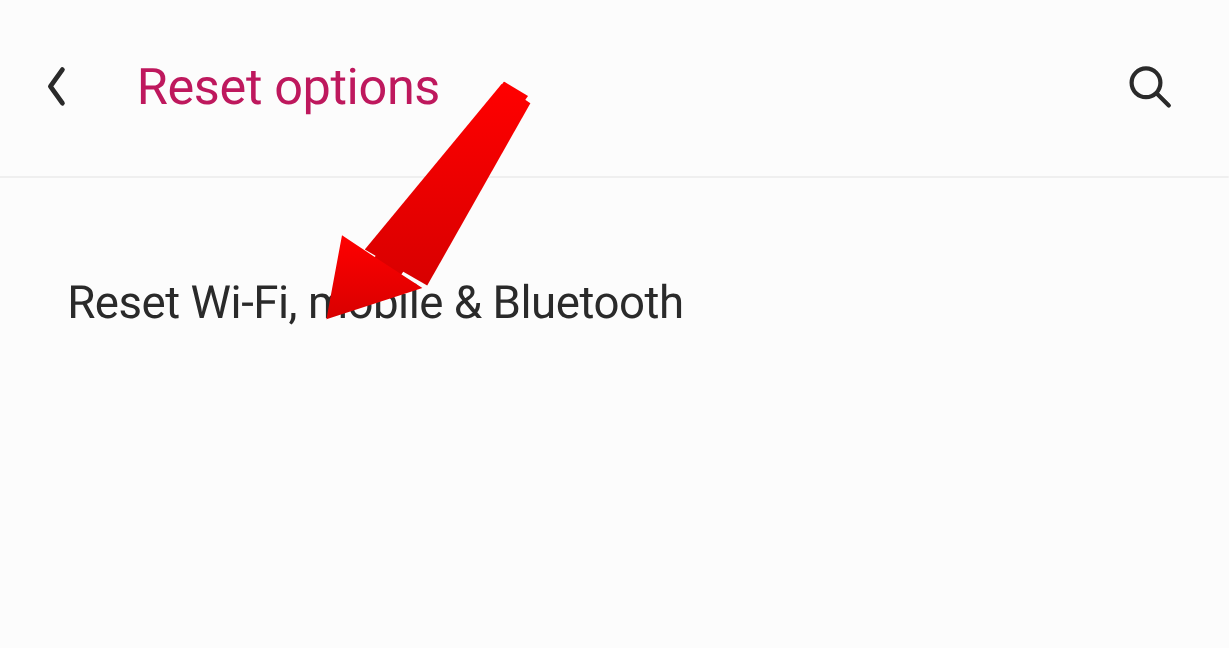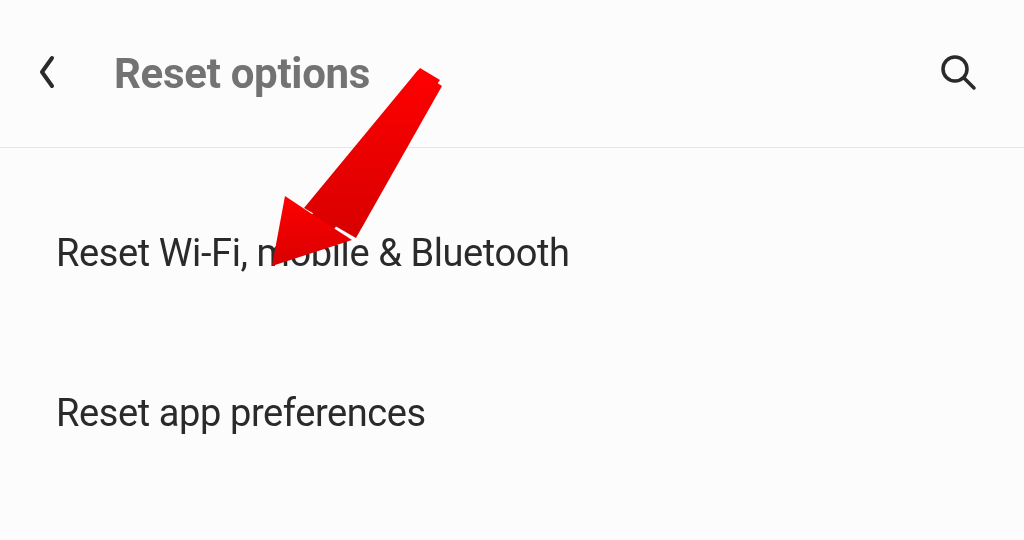--- a/index.html
+++ b/index.html
@@ -29,24 +29,24 @@
       align-items: center;
       justify-content: flex-start;
       cursor: pointer;
     }
     .back-button svg {
       width: 24px;
       height: 40px;
     }
     .page-title {
       font-size: 42px;
-      font-weight: 700;
+      font-weight: 400;
       margin-left: 38px;
       letter-spacing: -0.3px;
-      color: #737373;
+      color: #be185d;
     }
     .header-spacer {
       flex: 1;
     }
     .search-button {
       width: 44px;
       display: flex;
       align-items: center;
       justify-content: center;
       cursor: pointer;
@@ -105,23 +105,20 @@
         <line x1="26" y1="26" x2="36" y2="36"></line>
       </svg>
     </span>
   </div>
 </div>
 
 <div class="content">
   <div class="option-item first">
     <span class="option-label">Reset Wi-Fi, mobile &amp; Bluetooth</span>
   </div>
-  <div class="option-item second">
-    <span class="option-label">Reset app preferences</span>
-  </div>
 </div>
 
 <svg class="annotation-arrow" viewBox="0 0 220 210">
   <defs>
     <linearGradient id="arrowfill" x1="0" y1="0" x2="0" y2="1">
       <stop offset="0%" stop-color="#ff0000"></stop>
       <stop offset="100%" stop-color="#d80000"></stop>
     </linearGradient>
   </defs>
 

